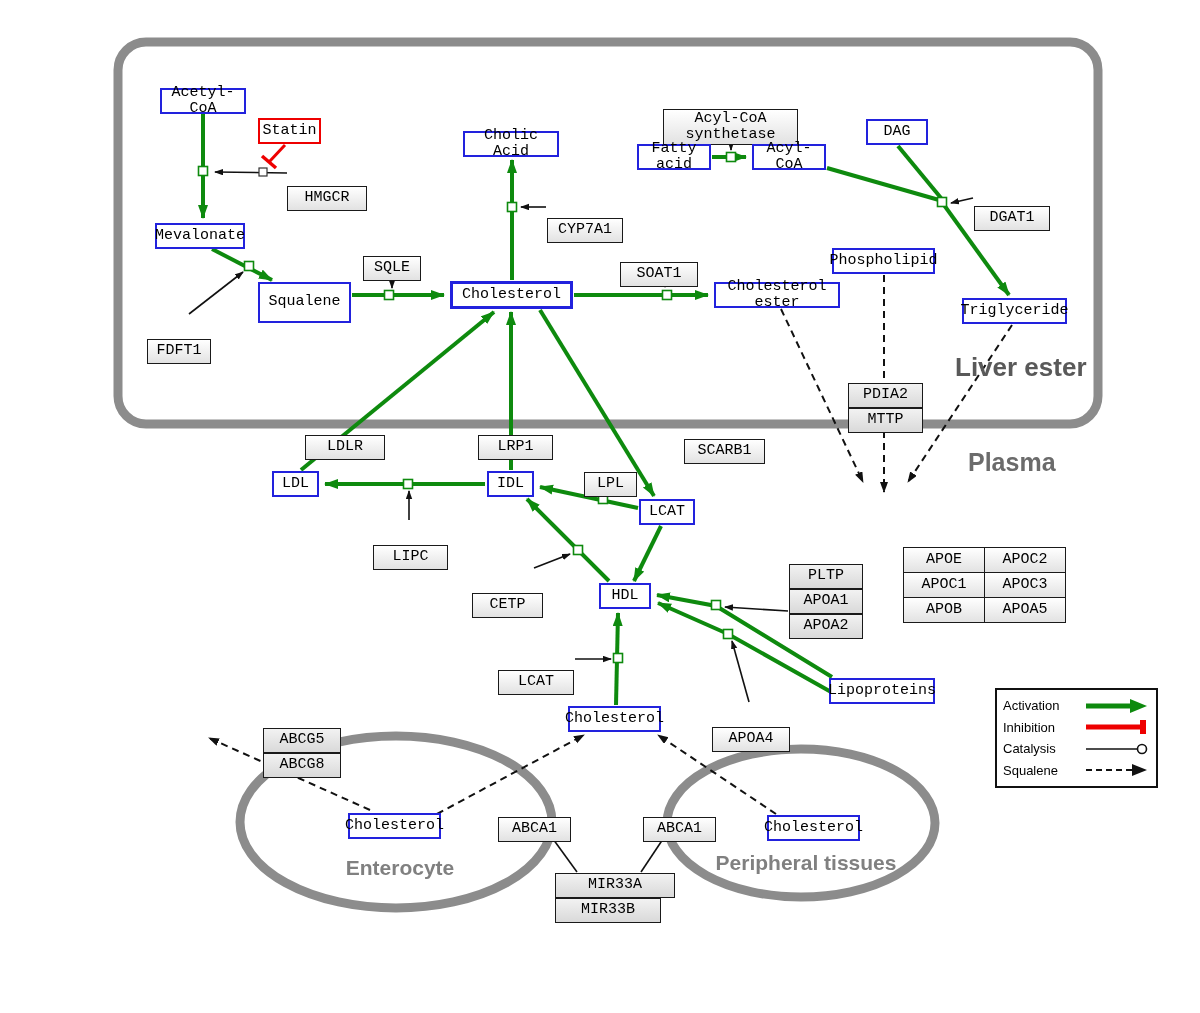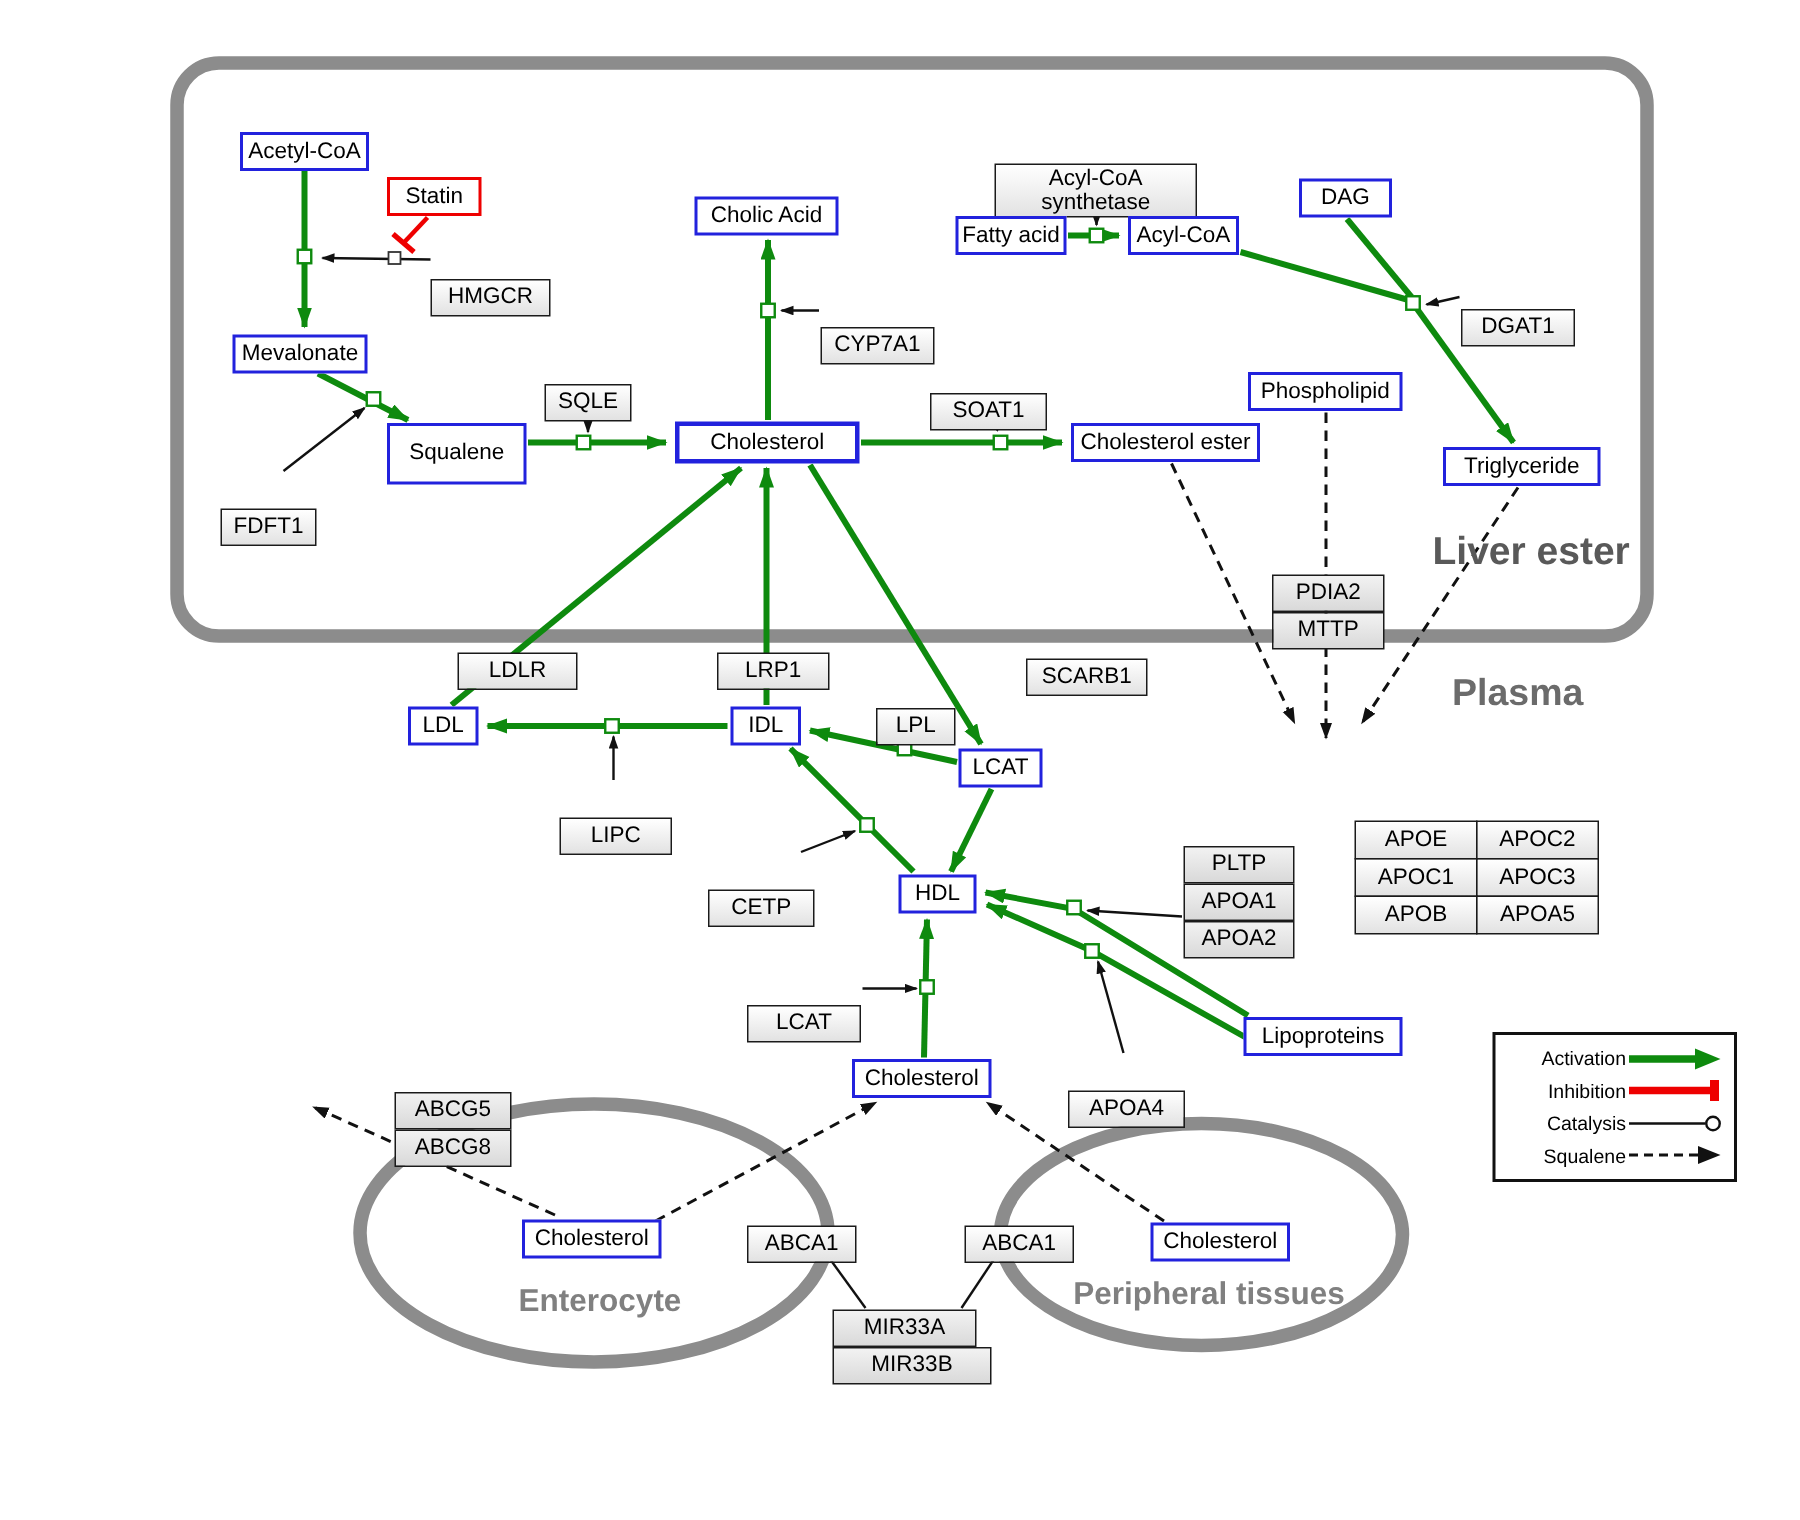--- a/index.html
+++ b/index.html
@@ -4,37 +4,37 @@
 <style>
   html,body{margin:0;padding:0;background:#fff;}
   #canvas{
     position:relative;width:1200px;height:1013px;background:#fff;overflow:hidden;
     font-family:"Liberation Sans",sans-serif;color:#000;
   }
   #edges{position:absolute;left:0;top:0;width:1200px;height:1013px;z-index:1;}
   .node{
     position:absolute;z-index:2;box-sizing:border-box;
     display:flex;align-items:center;justify-content:center;text-align:center;
-    font-size:15px;line-height:1.08;background:#fff;color:#000;
+    font-size:15px;line-height:1.08;background:#fff;color:#000;font-family:Liberation Mono, monospace;
   }
   .met{border:2px solid #2222dd;}
   .met-hl{border:3px solid #2222dd;}
   .gene{border:1px solid #1a1a1a;background:linear-gradient(#ffffff,#e2e2e2);margin-top:24px;}
   .grp{border:1px solid #1a1a1a;background:linear-gradient(#f2f2f2,#d9d9d9);}
   .drug{border:2px solid #ee0000;}
   .comp-label{position:absolute;z-index:2;font-weight:bold;}
   .lbl-liver{font-size:26px;color:#595959;}
   .lbl-plasma{font-size:25px;color:#6b6b6b;}
   .lbl-tissue{font-size:21px;color:#808080;text-align:center;}
   #legend{
     position:absolute;left:995px;top:688px;width:163px;height:100px;z-index:3;
     border:2px solid #111;background:#fff;box-sizing:border-box;
     display:flex;flex-direction:column;justify-content:space-evenly;padding:2px 6px;
   }
-  .lg-row{display:flex;align-items:center;justify-content:flex-end;font-size:13px;}
+  .lg-row{display:flex;align-items:center;justify-content:space-between;font-size:13px;}
   .lg-row svg{flex:0 0 auto;}
 </style>
 </head>
 <body>
 
 <div id="canvas">
 
 <svg id="edges" viewBox="0 0 1200 1013">
   <defs>
     <marker id="ag" markerUnits="userSpaceOnUse" markerWidth="18" markerHeight="14" refX="13" refY="5" orient="auto">
@@ -171,21 +171,21 @@
 <div class="node gene" style="left:903px;top:573px;width:82px;height:26px">APOB</div>
 <div class="node gene" style="left:984px;top:573px;width:82px;height:26px">APOA5</div>
 
 <div class="node met" style="left:568px;top:706px;width:93px;height:26px">Cholesterol</div>
 <div class="node grp" style="left:263px;top:728px;width:78px;height:25px">ABCG5</div>
 <div class="node grp" style="left:263px;top:753px;width:78px;height:25px">ABCG8</div>
 <div class="node met" style="left:348px;top:813px;width:93px;height:26px">Cholesterol</div>
 <div class="node gene" style="left:498px;top:793px;width:73px;height:25px">ABCA1</div>
 <div class="node gene" style="left:643px;top:793px;width:73px;height:25px">ABCA1</div>
 <div class="node met" style="left:767px;top:815px;width:93px;height:26px">Cholesterol</div>
-<div class="node grp" style="left:555px;top:873px;width:96px;height:25px">MIR33A</div>
+<div class="node grp" style="left:555px;top:873px;width:120px;height:25px">MIR33A</div>
 <div class="node grp" style="left:555px;top:898px;width:106px;height:25px">MIR33B</div>
 
 <div class="comp-label lbl-liver" style="left:955px;top:352px">Liver ester</div>
 <div class="comp-label lbl-plasma" style="left:968px;top:448px">Plasma</div>
 <div class="comp-label lbl-tissue" style="left:330px;top:856px;width:140px">Enterocyte</div>
 <div class="comp-label lbl-tissue" style="left:706px;top:851px;width:200px">Peripheral tissues</div>
 
 <div id="legend">
   <div class="lg-row">
     <span>Activation</span>

